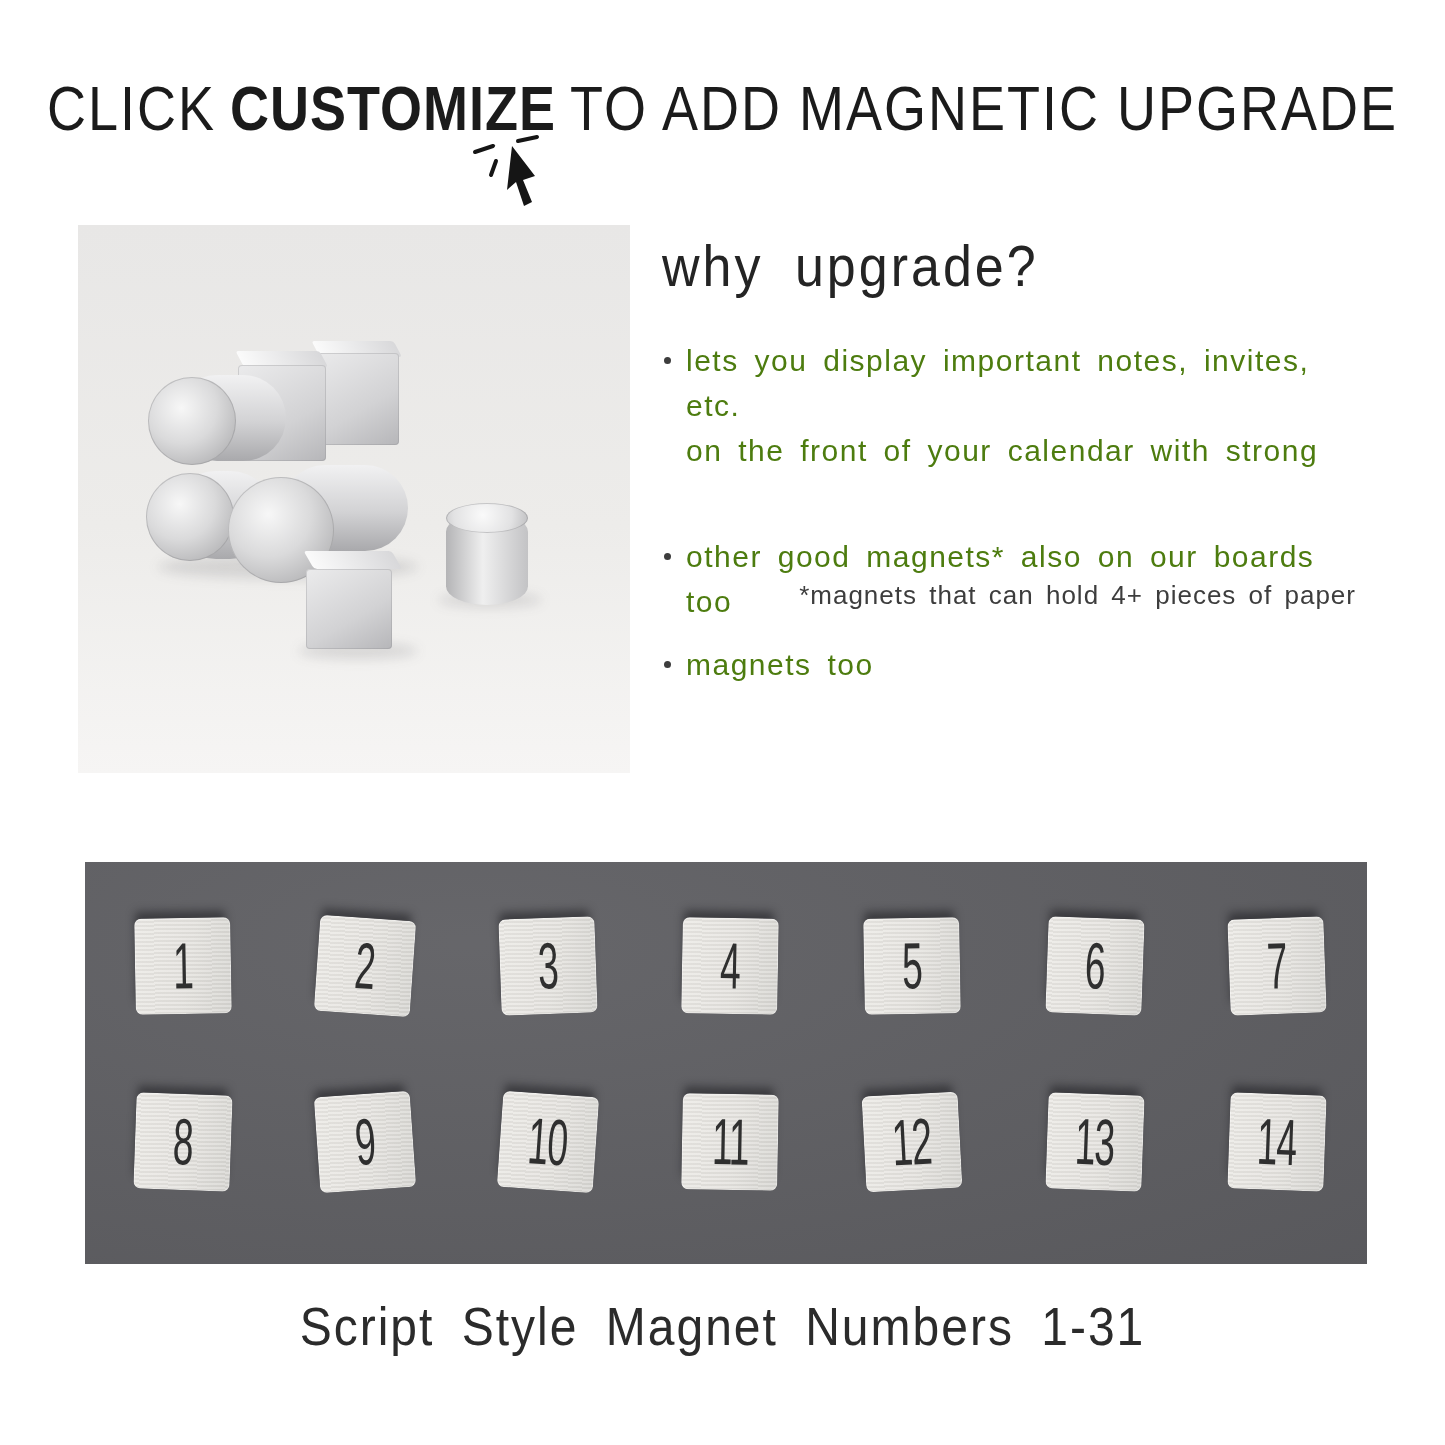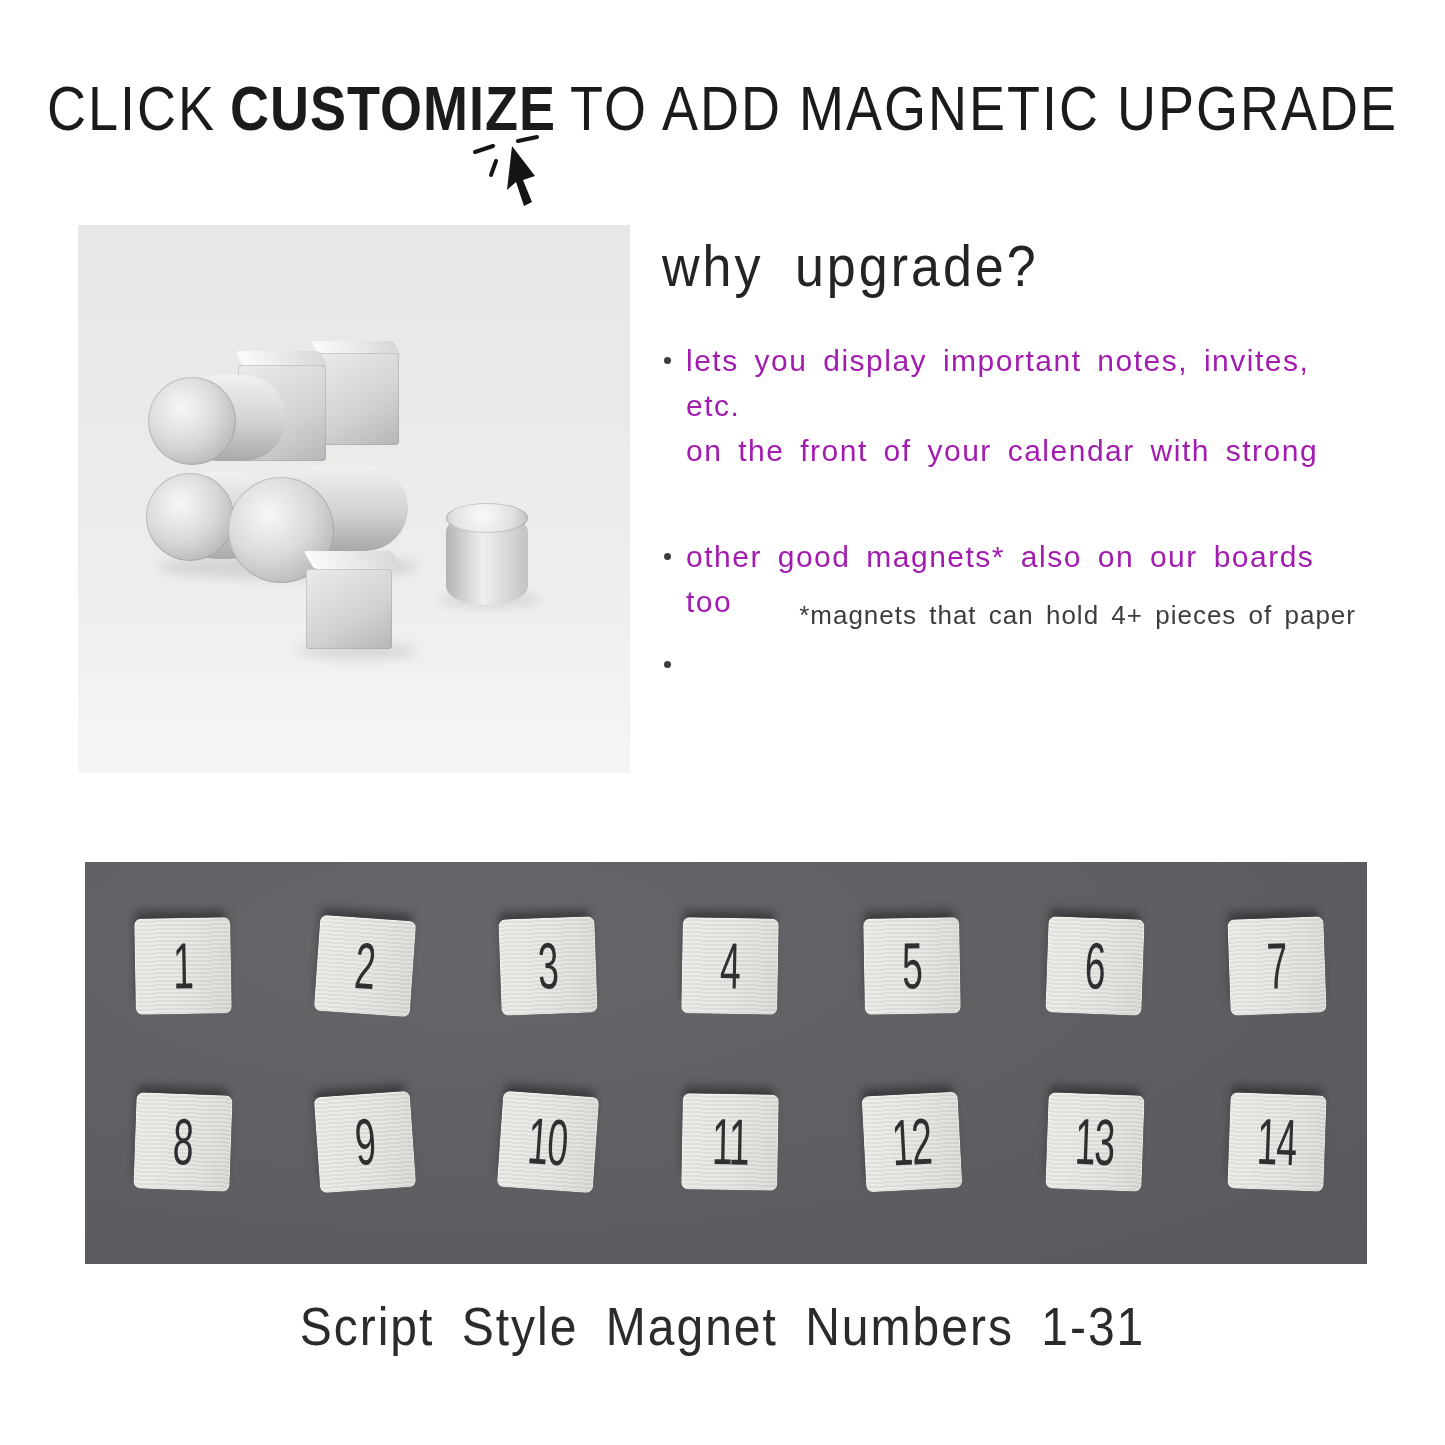--- a/index.html
+++ b/index.html
@@ -63,21 +63,21 @@
 
   
   .why-col{position:absolute;left:662px;top:0;width:698px;height:800px;}
   .why-heading{
     position:absolute;top:232px;left:0;
     font-size:52px;font-weight:300;letter-spacing:3px;word-spacing:14px;
     color:#242424;transform:scaleY(1.12);transform-origin:left top;white-space:nowrap;
   }
   .bullet{
     position:absolute;left:0;display:flex;align-items:flex-start;
-    font-size:30px;line-height:45px;letter-spacing:1.5px;word-spacing:6px;color:#a21caf;
+    font-size:30px;line-height:45px;letter-spacing:1.5px;word-spacing:6px;color:#4d7c0f;
   }
   .bullet .dot{
     width:7px;height:7px;border-radius:50%;background:#3d3d3d;
     margin:19px 15px 0 2px;flex:none;
   }
   .note{
     position:absolute;right:4px;text-align:right;
     font-size:26px;letter-spacing:1px;word-spacing:4px;color:#3d3d3d;white-space:nowrap;
   }
 
@@ -169,25 +169,26 @@
       </div>
     </div>
 
 
     <div class="bullet" style="top:534px;">
       <span class="dot"></span>
       <div>
         <div>other good magnets* also on our boards too</div>
       </div>
     </div>
-    <div class="note" style="top:600px;">*magnets that can hold 4+ pieces of paper</div>
+    <div class="note" style="top:580px;">*magnets that can hold 4+ pieces of paper</div>
 
     <div class="bullet" style="top:642px;">
       <span class="dot"></span>
       <div>
+        <div>magnets too</div>
       </div>
     </div>
   </div>
 
   <div class="panel">
     <div class="tile-row row-0">
         <div class="tile" style="transform: rotate(-1deg);">
           <span class="digit" style="color: rgb(47, 47, 47);">1</span>
         </div>
         <div class="tile" style="transform: rotate(4deg);">

